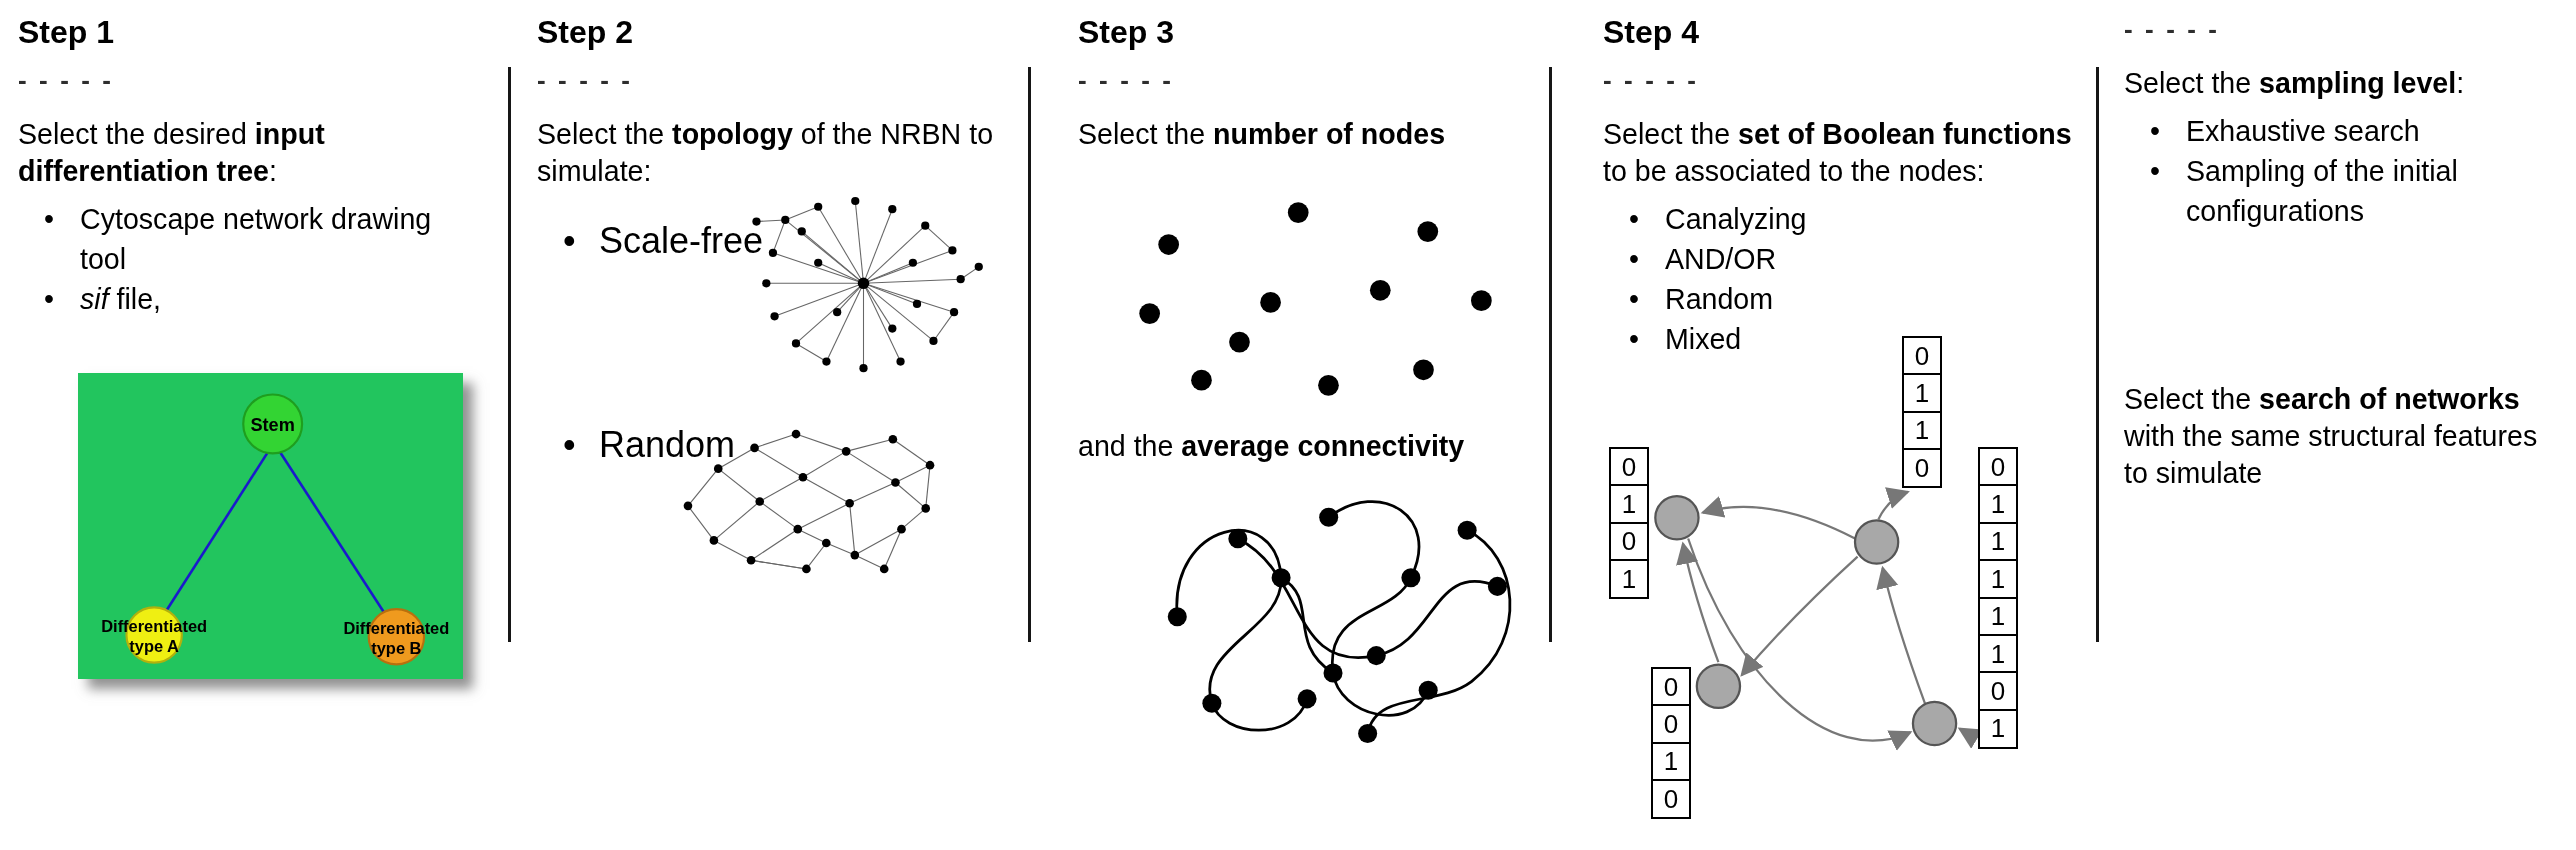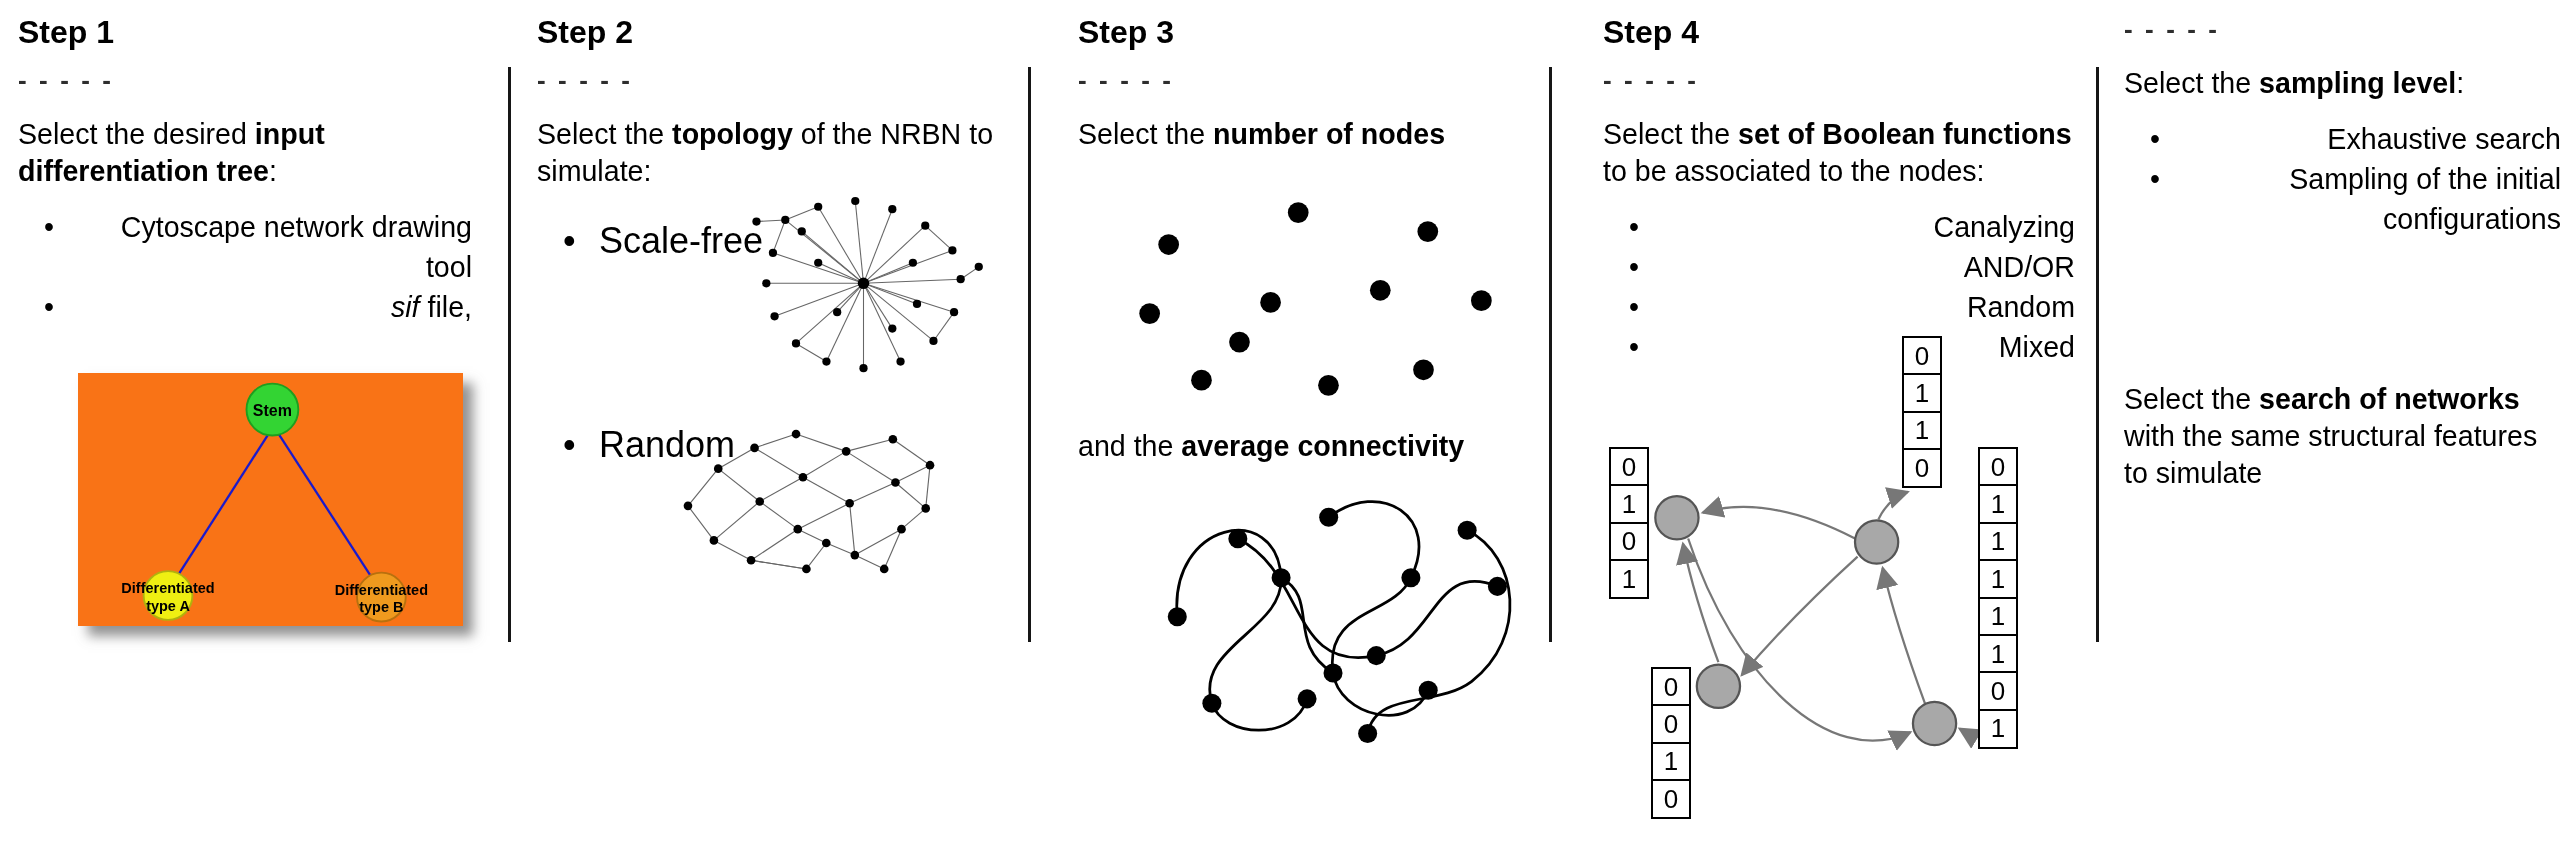--- a/index.html
+++ b/index.html
@@ -10,33 +10,33 @@
     color:#000;
   }
   .fig { position:relative; width:2576px; height:851px; overflow:hidden; background:#fff; }
 
   .col { position:absolute; top:0; }
   .title { font-size:32px; font-weight:bold; margin-top:14px; }
   .dashes { font-size:26px; font-weight:bold; color:#2e2e2e; letter-spacing:2.6px; margin-top:14px; }
   .body { font-size:28.6px; line-height:1.30; margin-top:20px; }
   .body b { font-weight:bold; }
 
-  ul.bullets { list-style:none; margin-top:17px;text-align:right; }
+  ul.bullets { list-style:none; margin-top:9px; }
   ul.bullets li { position:relative; padding-left:62px; font-size:28.6px; line-height:1.40; }
   ul.bullets li::before { content:"\2022"; position:absolute; left:26px; top:0; font-size:28.6px; }
 
   .abs-bullet { position:absolute; font-size:36px; line-height:1.3; padding-left:62px; }
   .abs-bullet::before { content:"\2022"; position:absolute; left:26px; top:0; }
 
   .divider { position:absolute; top:67px; width:2.6px; height:575px; background:#161616; }
 
   
   .tree-box {
-    position:absolute; left:60px; top:373px; width:385px; height:253px;
-    background:#f97316;
+    position:absolute; left:60px; top:373px; width:385px; height:306px;
+    background:#22c55e;
     box-shadow:9.5px 9.5px 11.2px rgba(110,110,110,0.75);
   }
   .tree-box svg { display:block; width:100%; height:100%; }
 
   .net-svg { position:absolute; }
 
   
   .ttable { position:absolute; display:flex; flex-direction:column; z-index:3; }
   .ttable .cell {
     width:40px; height:40px; border:2.6px solid #000; background:#fff;

